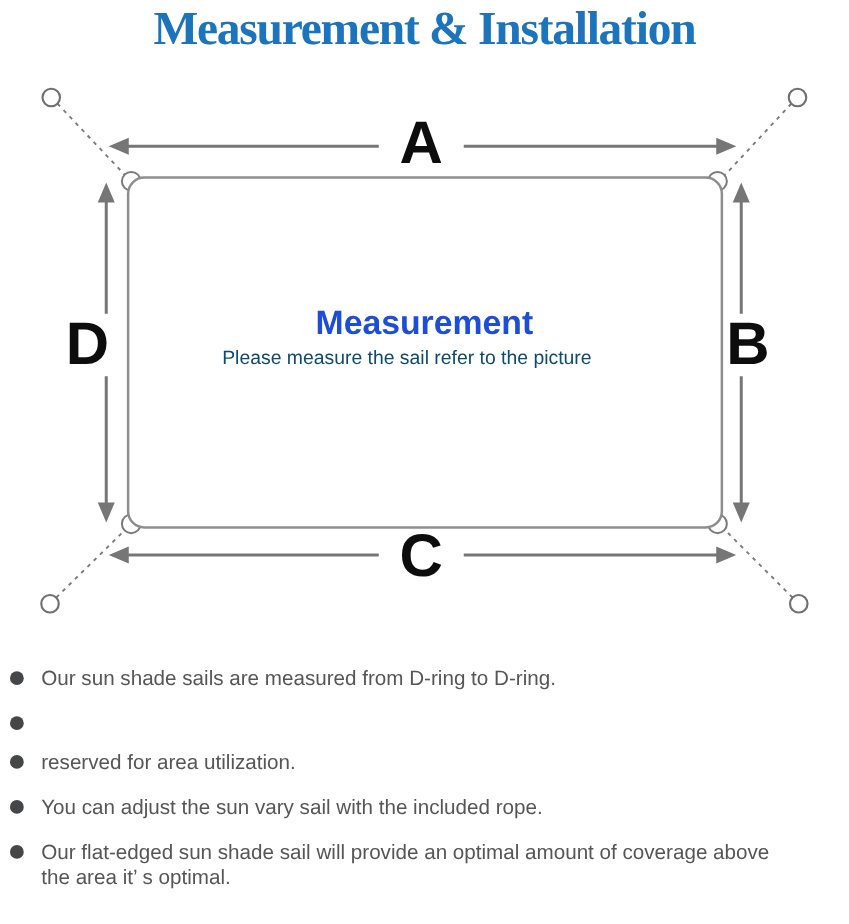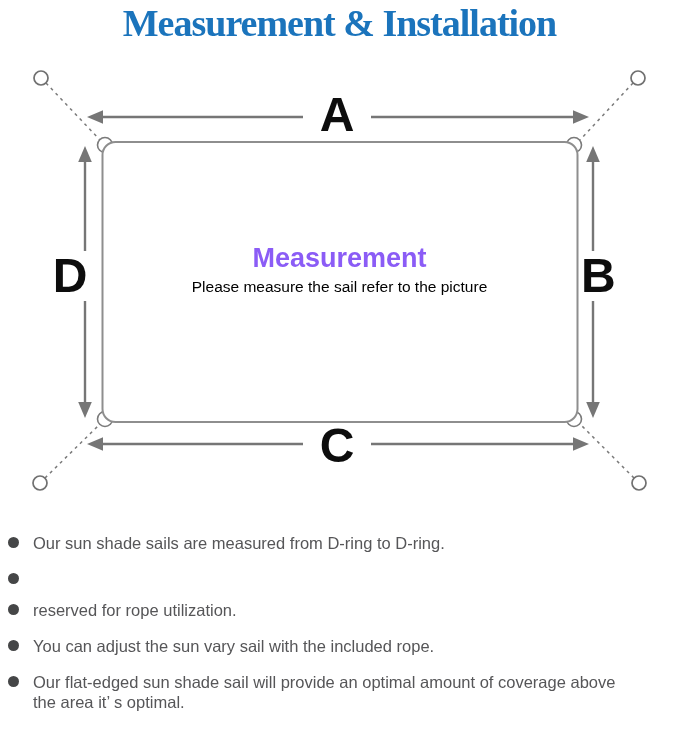--- a/index.html
+++ b/index.html
@@ -8,23 +8,23 @@
   .title{position:absolute;top:0;left:0;right:0;height:46px;line-height:46px;
          text-align:center;font-size:38px;font-weight:bold;letter-spacing:-1px;color:#1b74bc;font-family:Liberation Serif, serif;}
   .diagram-svg{position:absolute;top:0;left:0;}
   .dim-label{position:absolute;background:#ffffff;text-align:center;
              font-weight:bold;color:#0d0d0d;font-size:48px;}
   .dim-a{left:303px;top:93px;width:68px;height:44px;line-height:44px;}
   .dim-c{left:303px;top:425px;width:68px;height:42px;line-height:42px;}
   .dim-d{left:50px;top:251px;width:40px;height:50px;line-height:50px;}
   .dim-b{left:581px;top:251px;width:34px;height:50px;line-height:50px;}
   .center-title{position:absolute;left:102px;width:475px;top:243px;text-align:center;
-                font-size:27px;font-weight:bold;color:#8b5cf6;}
-  .center-sub{position:absolute;left:102px;width:475px;top:278px;text-align:center;
-              font-size:15.5px;color:#000000;}
+                font-size:27px;font-weight:bold;color:#1d4ed8;}
+  .center-sub{position:absolute;left:88px;width:475px;top:278px;text-align:center;
+              font-size:15.5px;color:#0c4a6e;}
   .notes{position:absolute;top:533px;left:0;right:0;padding:0 4px 0 8px;}
   .note{display:flex;align-items:flex-start;margin-bottom:16px;}
   .note-dot{flex:0 0 11px;width:11px;height:11px;border-radius:50%;background:#454647;
             margin:4px 14px 0 0;}
   .note-text{font-size:16.5px;line-height:20px;color:#565658;}
 </style>
 </head>
 <body>
 
 <div class="page">
@@ -90,21 +90,21 @@
       <div class="note-text">
         <div>Our sun shade sails are measured from D-ring to D-ring.</div>
       </div>
     </div>
     <div class="note">
       <span class="note-dot"></span>
     </div>
     <div class="note">
       <span class="note-dot"></span>
       <div class="note-text">
-        <div>reserved for rope utilization.</div>
+        <div>reserved for area utilization.</div>
       </div>
     </div>
     <div class="note">
       <span class="note-dot"></span>
       <div class="note-text">
         <div>You can adjust the sun vary sail with the included rope.</div>
       </div>
     </div>
     <div class="note">
       <span class="note-dot"></span>

